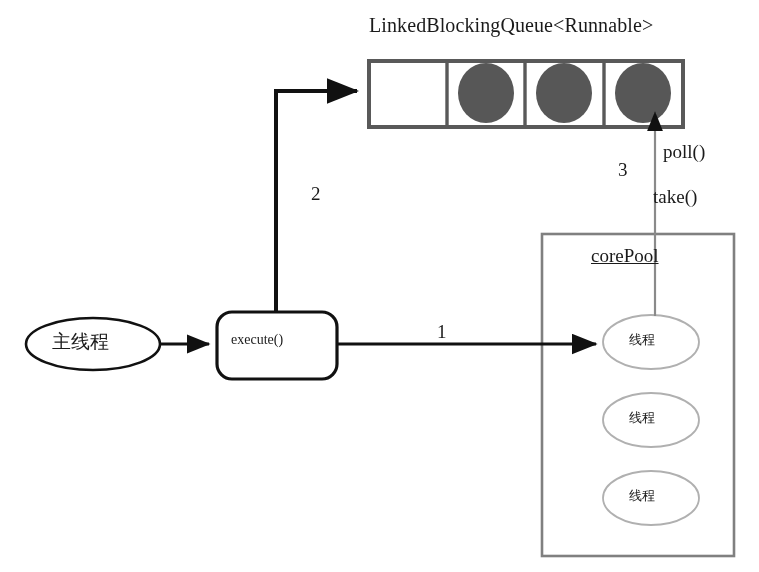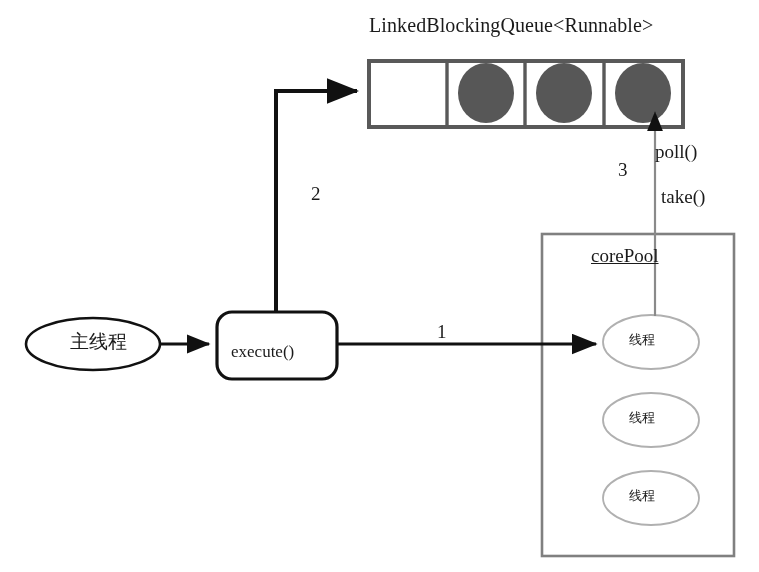--- a/index.html
+++ b/index.html
@@ -49,42 +49,42 @@
   }
   #label-step3 {
     left: 618px;
     top: 159px;
     font-size: 19px;
   }
   #label-poll {
     left: 655px;
     top: 141px;
     font-size: 19px;
+    padding-left: 8px;
   }
   #label-take {
     left: 653px;
     top: 186px;
     font-size: 19px;
-    margin-left: 8px;
   }
   #label-corepool {
     left: 591px;
     top: 245px;
     font-size: 19px;
     text-decoration: underline;
   }
   #label-main-thread {
-    left: 70px;
+    left: 52px;
     top: 329px;
     font-size: 19px;
   }
   #label-execute {
     left: 231px;
-    top: 342px;
-    font-size: 17px;
+    top: 332px;
+    font-size: 14px;
   }
   .thread-label {
     font-size: 13px;
   }
 </style>
 </head>
 <body>
 
 <div id="canvas">
 

